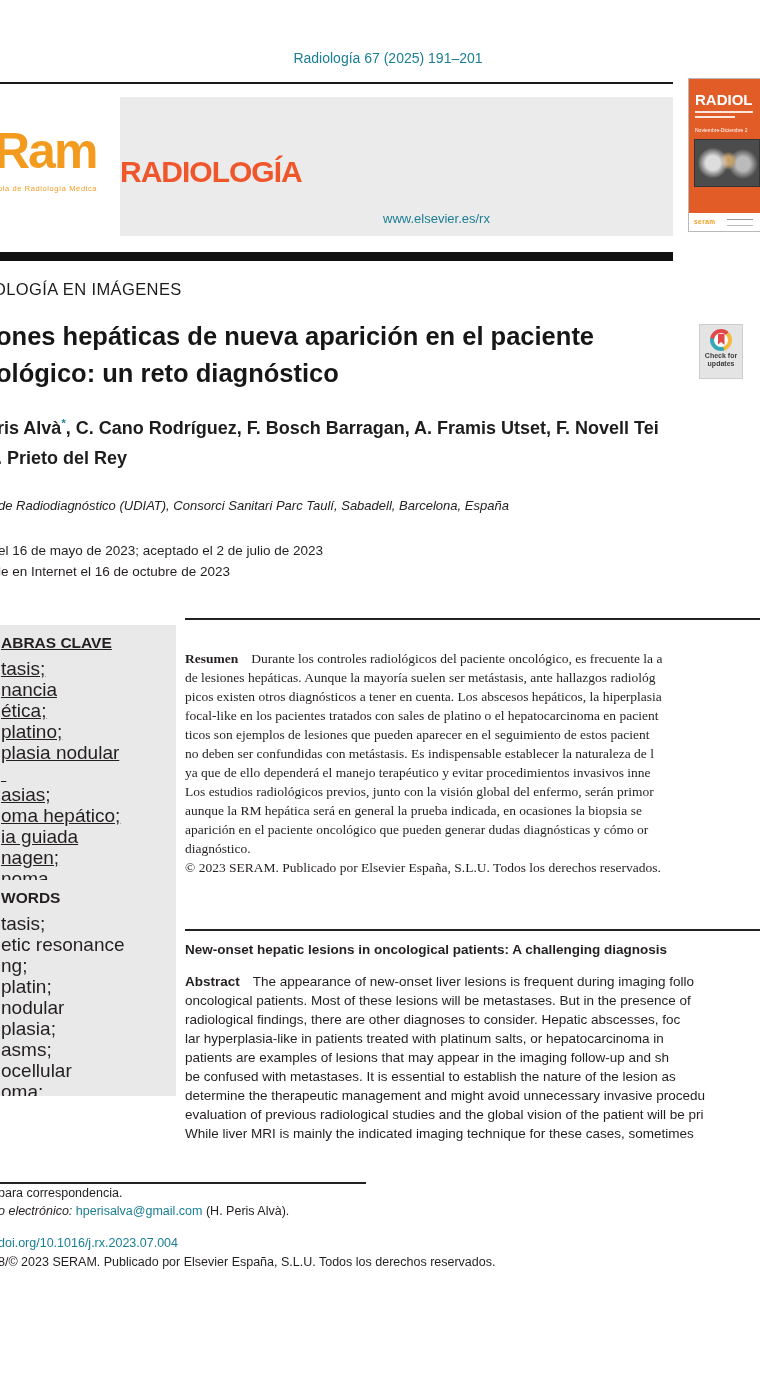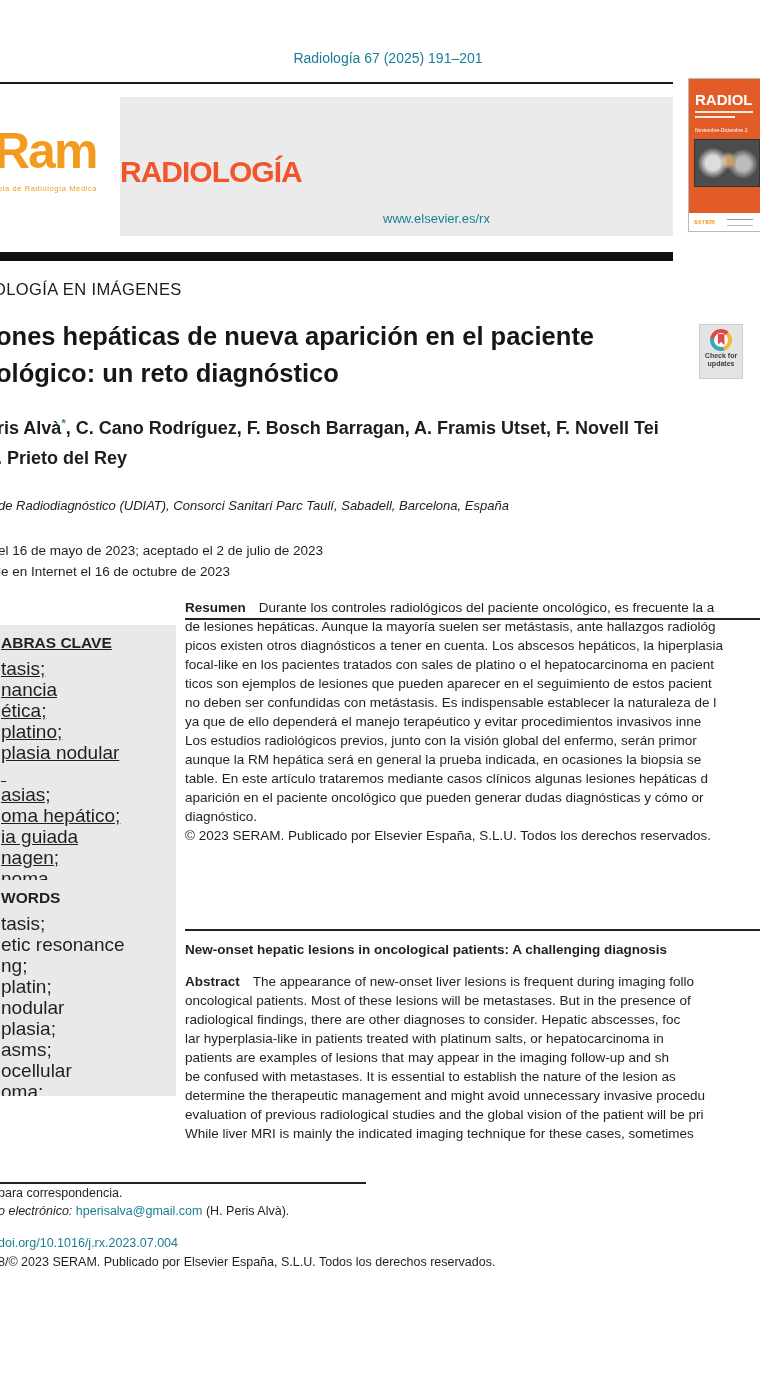--- a/index.html
+++ b/index.html
@@ -82,21 +82,21 @@
   .rule-en{top:929px;}
   
   .side-box{position:absolute;left:0;width:176px;background:var(--box-gray);
         padding:8px 0 0 1px;box-sizing:border-box;overflow:hidden;}
   .pc-box{top:625px;height:272px;text-decoration:underline;}
   .kw-box{top:880px;height:216px;}
   .side-head{font-size:15.5px;font-weight:bold;line-height:20px;margin-bottom:5px;white-space:nowrap;}
   .kw-line{font-size:19px;line-height:21px;min-height:21px;white-space:nowrap;}
   
   .text-col{position:absolute;left:185px;width:575px;overflow:hidden;}
-  .resumen{top:598px;height:250px;}
+  .resumen{top:649px;height:250px;font-family:Liberation Serif, serif;}
   .abstract{top:972px;height:175px;}
   .body-line{font-size:13.5px;line-height:19px;height:19px;white-space:nowrap;}
   .lead-label{font-weight:bold;margin-right:13px;}
   .eng-title{position:absolute;top:942px;left:185px;width:508px;font-size:13.5px;font-weight:bold;
         white-space:nowrap;overflow:hidden;}
   
   .foot-rule{position:absolute;top:1182px;left:0;width:366px;height:1.5px;background:#222;}
   .foot{position:absolute;left:-2px;font-size:12.5px;white-space:nowrap;}
   .l1{top:1186px;}
   .l2{top:1204px;}
@@ -186,21 +186,20 @@
     <div class="body-line"><span class="lead-label">Resumen</span><span>Durante los controles radiológicos del paciente oncológico, es frecuente la a</span></div>
     <div>
         <div class="body-line">de lesiones hepáticas. Aunque la mayoría suelen ser metástasis, ante hallazgos radiológ</div>
         <div class="body-line">picos existen otros diagnósticos a tener en cuenta. Los abscesos hepáticos, la hiperplasia</div>
         <div class="body-line">focal-like en los pacientes tratados con sales de platino o el hepatocarcinoma en pacient</div>
         <div class="body-line">ticos son ejemplos de lesiones que pueden aparecer en el seguimiento de estos pacient</div>
         <div class="body-line">no deben ser confundidas con metástasis. Es indispensable establecer la naturaleza de l</div>
         <div class="body-line">ya que de ello dependerá el manejo terapéutico y evitar procedimientos invasivos inne</div>
         <div class="body-line">Los estudios radiológicos previos, junto con la visión global del enfermo, serán primor</div>
         <div class="body-line">aunque la RM hepática será en general la prueba indicada, en ocasiones la biopsia se</div>
-        <div class="body-line">table. En este artículo trataremos mediante casos clínicos algunas lesiones hepáticas d</div>
         <div class="body-line">aparición en el paciente oncológico que pueden generar dudas diagnósticas y cómo or</div>
         <div class="body-line">diagnóstico.</div>
         <div class="body-line">© 2023 SERAM. Publicado por Elsevier España, S.L.U. Todos los derechos reservados.</div>
       </div>
   </div>
 
   <div class="col-rule rule-en"></div>
 
   <div class="side-box kw-box">
     <div class="side-head">WORDS</div>

